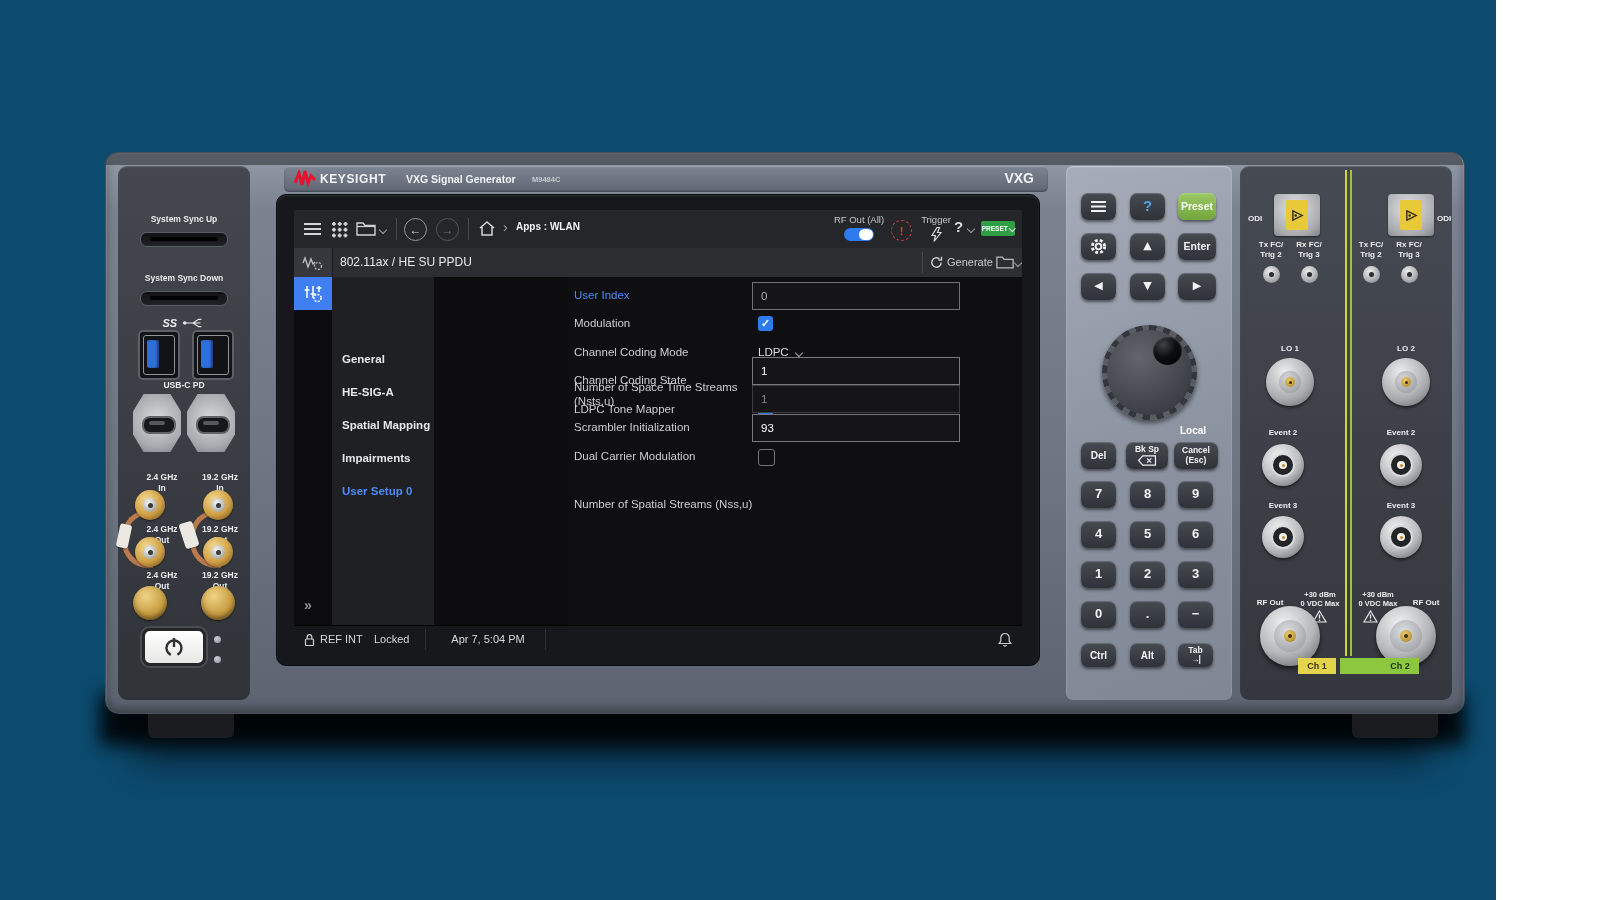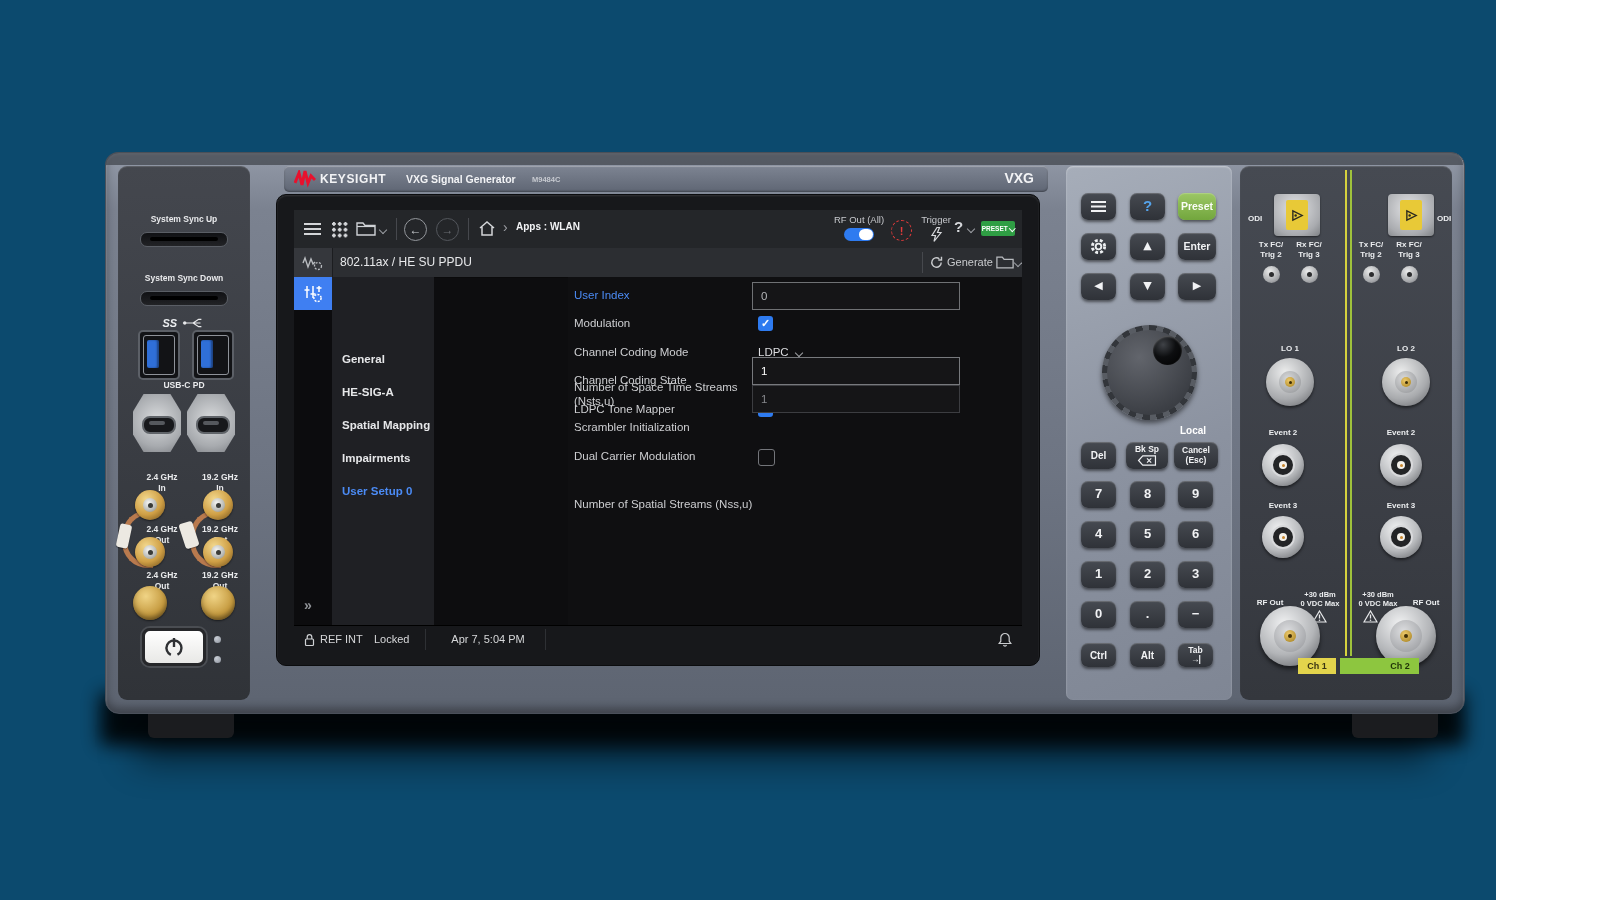--- a/index.html
+++ b/index.html
@@ -330,20 +330,21 @@
 
   <span class="flabel" style="top:154px;margin-top:67px;top:221px;">Number of Spatial Streams (Nss,u)</span>
   <span class="fbox" style="top:147px;">1</span>
 
   <span class="flabel" style="top:171px;">
     <span>Number of Space Time Streams</span><br><span>(Nsts,u)</span>
   </span>
   <span class="fbox dim" style="top:175px;">1</span>
 
   <span class="flabel" style="top:211px;">Scrambler Initialization</span>
+  <span class="fbox" style="top:204px;">93</span>
 
   <span class="flabel" style="top:240px;">Dual Carrier Modulation</span>
   <span class="cb off" style="top:239px;"></span>
 
   <div class="statusbar">
     <svg class="abs" style="left:10px;top:7px;" width="11" height="14" viewBox="0 0 11 14">
       <rect x="1.5" y="6" width="8" height="6.5" rx="1" fill="none" stroke="#cfd1d4" stroke-width="1.2"></rect>
       <path d="M3.2 6 V4 a2.3 2.3 0 0 1 4.6 0 V6" fill="none" stroke="#cfd1d4" stroke-width="1.2"></path>
     </svg>
     <span class="stxt" style="left:26px;">REF INT</span>

